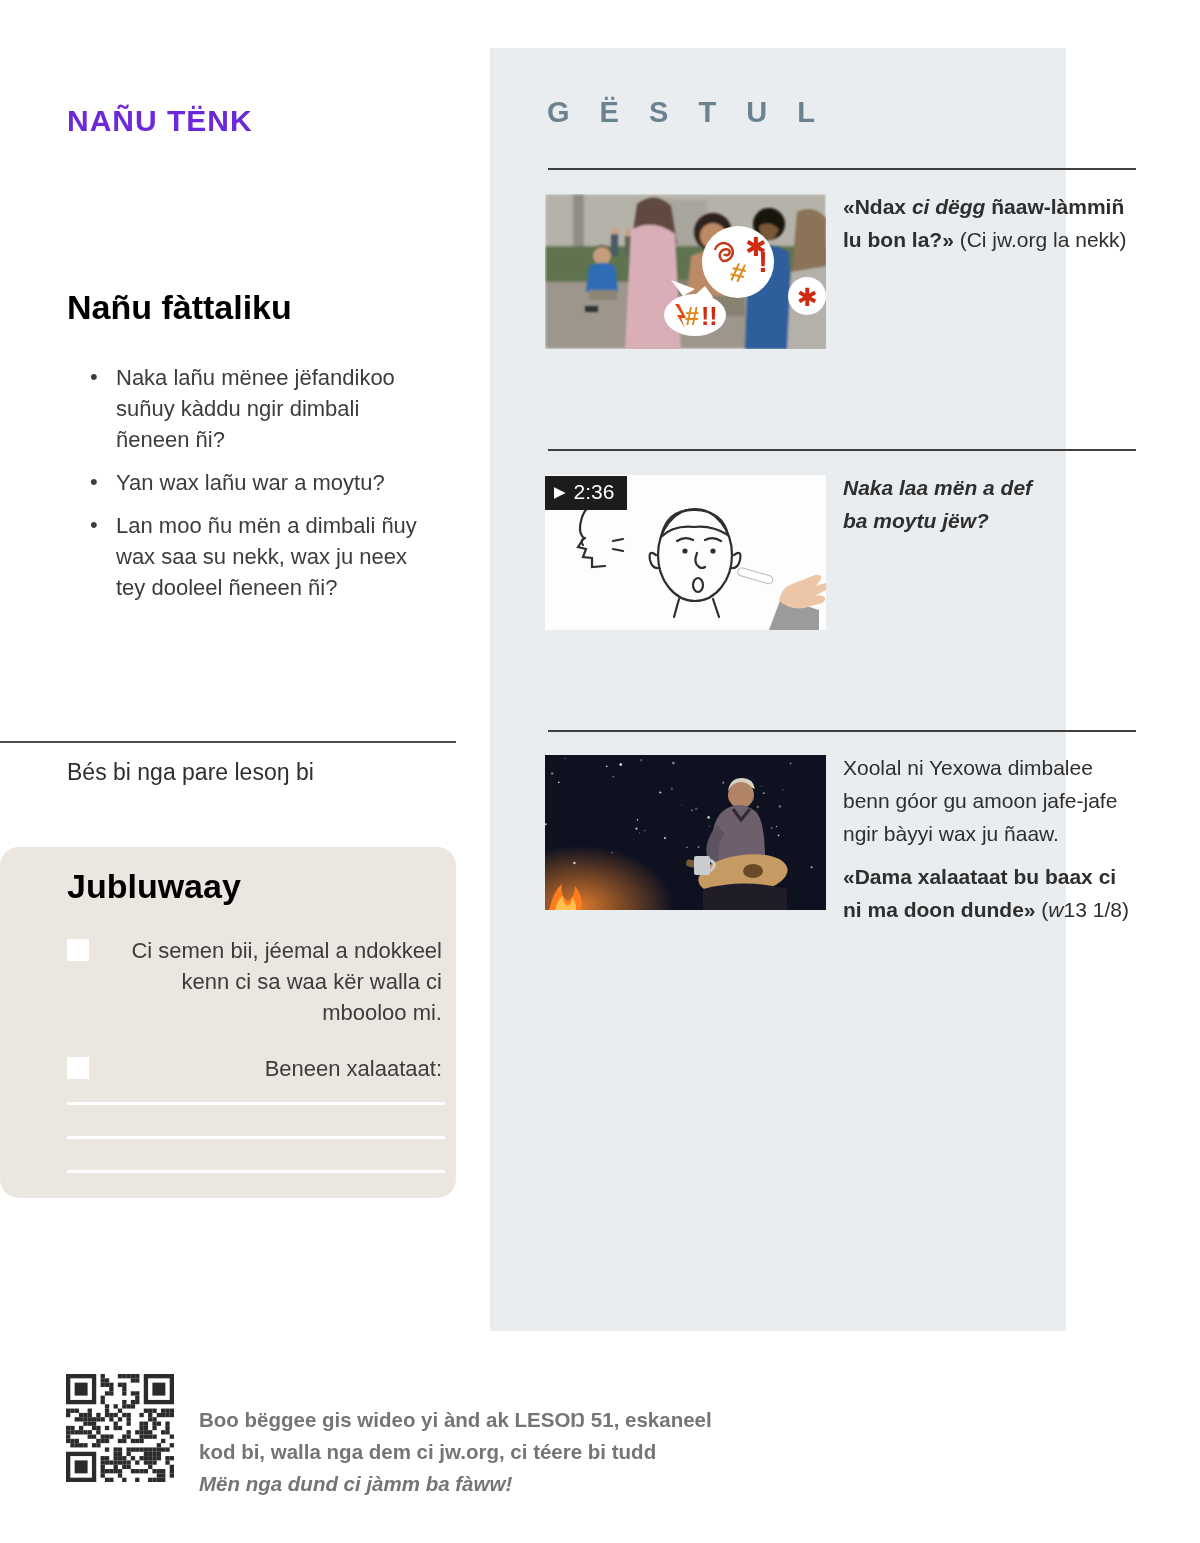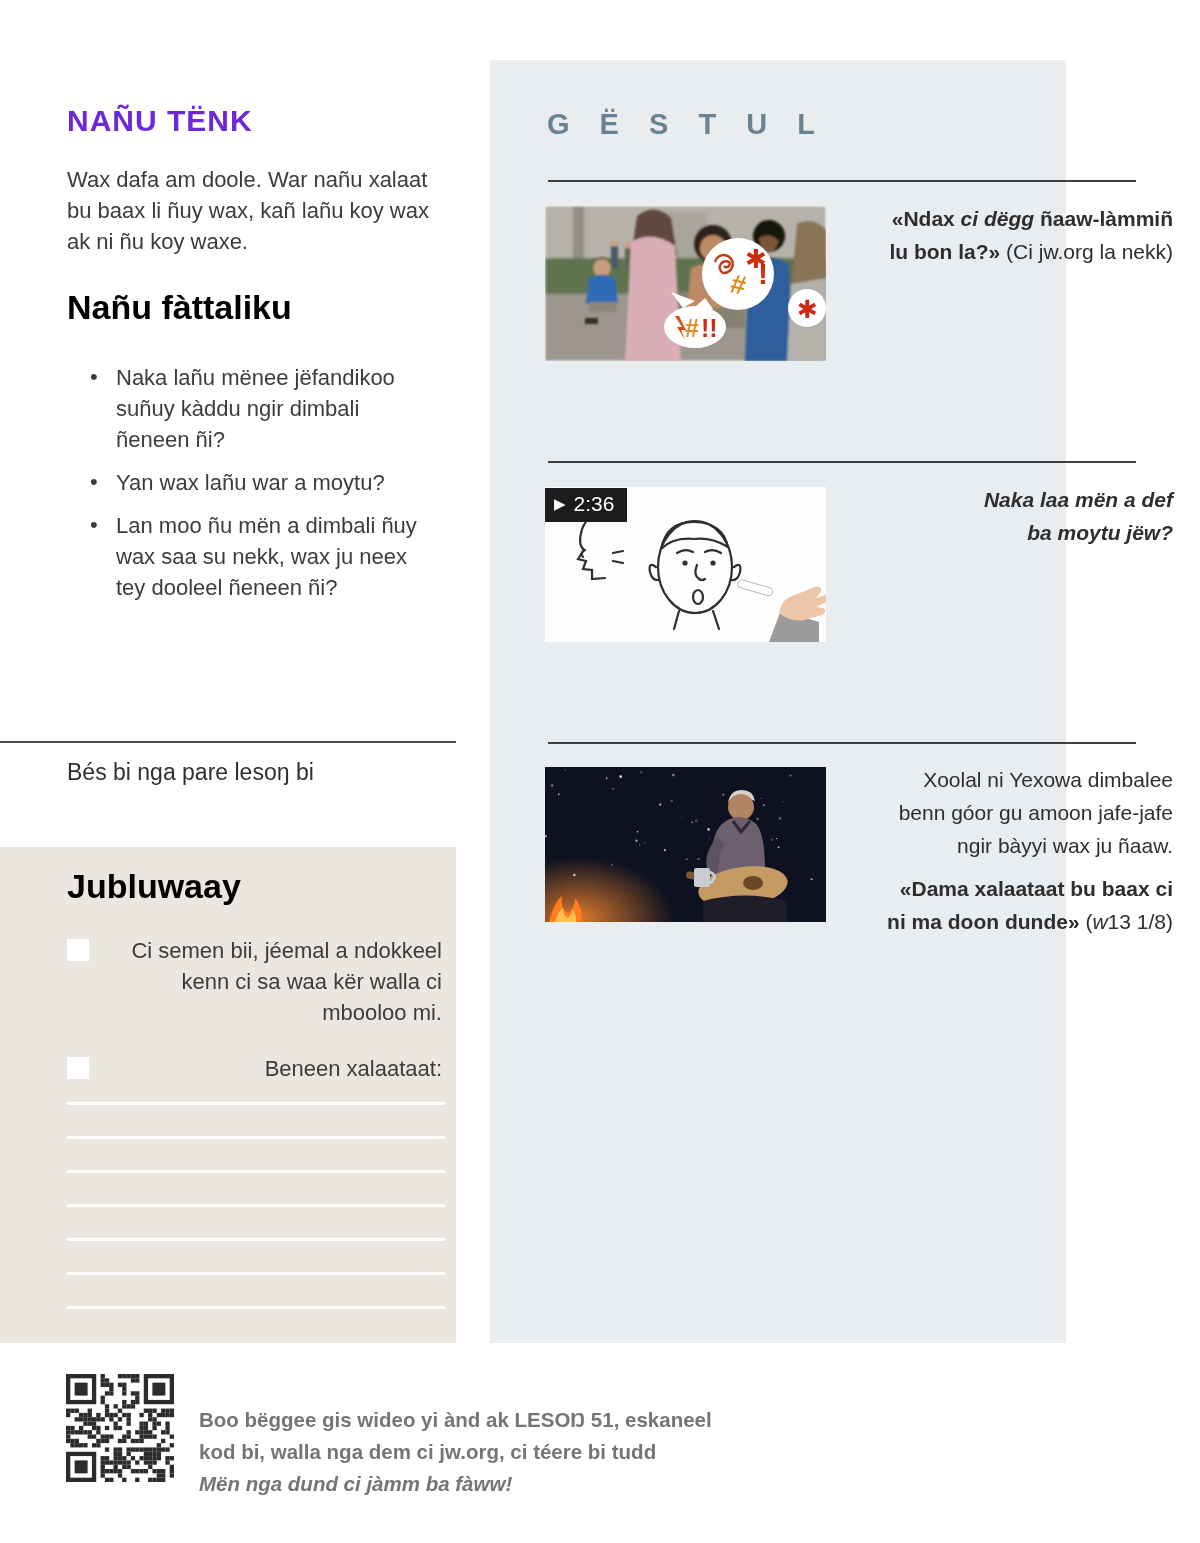--- a/index.html
+++ b/index.html
@@ -12,31 +12,31 @@
   .h-plum { position:absolute; left:67px; top:104px; font-size:30px; font-weight:bold; letter-spacing:1px; color:#6d28d9; }
   .summary { position:absolute; left:67px; top:164px; width:404px; font-size:22px; line-height:31px; color:#3b3b3b; }
   .h-slate { font-size:34px; font-weight:bold; color:#000000; }
   .review-title { position:absolute; left:67px; top:288px; }
   .review-list { position:absolute; left:88px; top:362px; width:348px; list-style:none; }
   .review-list li { position:relative; padding-left:28px; margin-bottom:12px; font-size:22px; line-height:31px; }
   .review-list li .bullet { position:absolute; left:2px; top:-1px; font-size:22px; }
   .rule-left { position:absolute; left:0; top:741px; width:456px; height:2px; background:#4c4c4c; }
   .date-line { position:absolute; left:67px; top:759px; font-size:23px; color:#2f2f2f; }
 
-  .goal-box { position:absolute; left:0; top:847px; width:456px; height:496px; background:#ece6e1; }
+  .goal-box { position:absolute; left:0; top:847px; width:456px; height:351px; background:#ece6e1;border-radius:19px; }
   .goal-title { position:absolute; left:67px; top:20px; }
   .goal-row { position:absolute; left:67px;text-align:right; }
   .goal-row.r1 { top:88px; } .goal-row.r2 { top:206px; }
   .cb { position:absolute; left:0; top:4px; width:22px; height:22px; background:#fff; }
   .goal-text { display:block; margin-left:35px; width:340px; font-size:22px; line-height:31px; }
   .write-lines { position:absolute; left:67px; top:255px; width:378px; }
   .write-lines .wline { width:378px; height:3px; background:#fff; margin-bottom:31px; }
 
   
-  .panel { position:absolute; left:490px; top:60px; width:576px; height:1283px; background:#e9edf0;text-align:right; }
+  .panel { position:absolute; left:490px; top:48px; width:576px; height:1283px; background:#e9edf0; }
   .gestul { position:absolute; left:57px; top:48px; font-size:29px; font-weight:bold; letter-spacing:11px; color:#6b8290; }
   .rule { position:absolute; left:58px; width:588px; height:2px; background:#3f3f3f; }
   .rule.r1 { top:120px; } .rule.r2 { top:401px; } .rule.r3 { top:682px; }
   .media { position:absolute; left:55px; width:281px; height:155px; overflow:hidden; background:#fff; }
   .media svg { display:block; width:281px; height:155px; }
   .it1 .media { top:146px; } .it2 .media { top:427px; } .it3 .media { top:707px; }
   .txt { position:absolute; left:353px; width:330px; }
   .it1 .txt { top:142px; } .it2 .txt { top:423px; } .it3 .txt { top:703px; }
   .txt p { font-size:21px; line-height:33px; margin-bottom:10px; color:#2e2e2e; }
   .b { font-weight:bold; } .i { font-style:italic; } .bi { font-weight:bold; font-style:italic; }
@@ -50,23 +50,20 @@
   .qr svg { display:block; width:108px; height:108px; }
   .foot-text { position:absolute; left:199px; top:1404px; width:520px; font-size:20.5px; line-height:32px;
                font-weight:bold; color:#757575; }
 </style>
 </head>
 <body>
 
 <div class="page">
 
   <h1 class="h-plum">NAÑU TËNK</h1>
-  <p class="summary pre">Wax dafa am doole. War nañu xalaat
-bu baax li ñuy wax, kañ lañu koy wax
-ak ni ñu koy waxe.</p>
 
   <h2 class="h-slate review-title">Nañu fàttaliku</h2>
   <ul class="review-list">
     <li>
       <span class="bullet">•</span>
       <span class="pre">Naka lañu mënee jëfandikoo
 suñuy kàddu ngir dimbali
 ñeneen ñi?</span>
     </li>
     <li>

